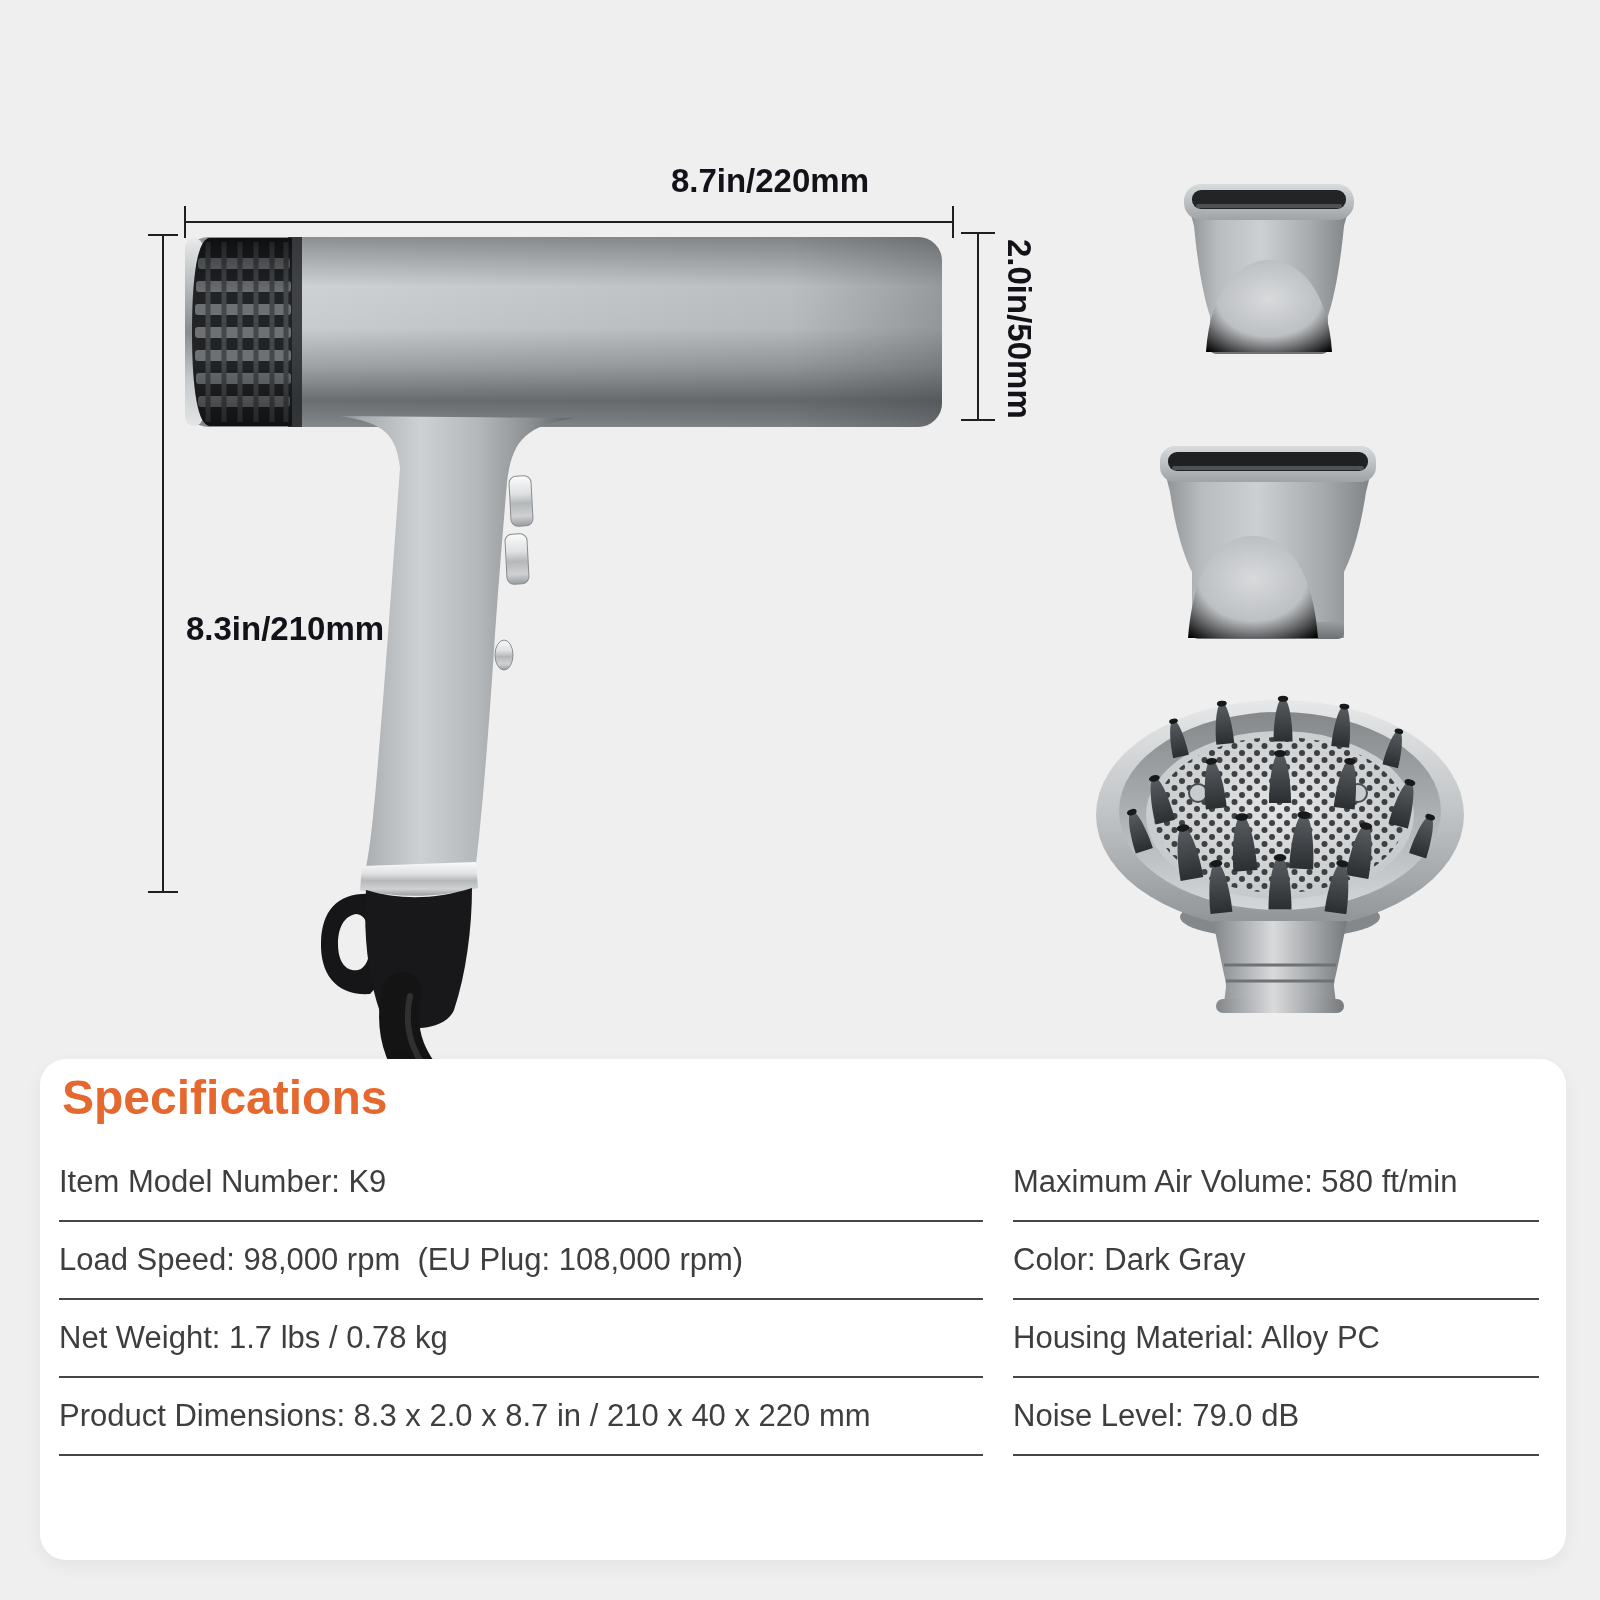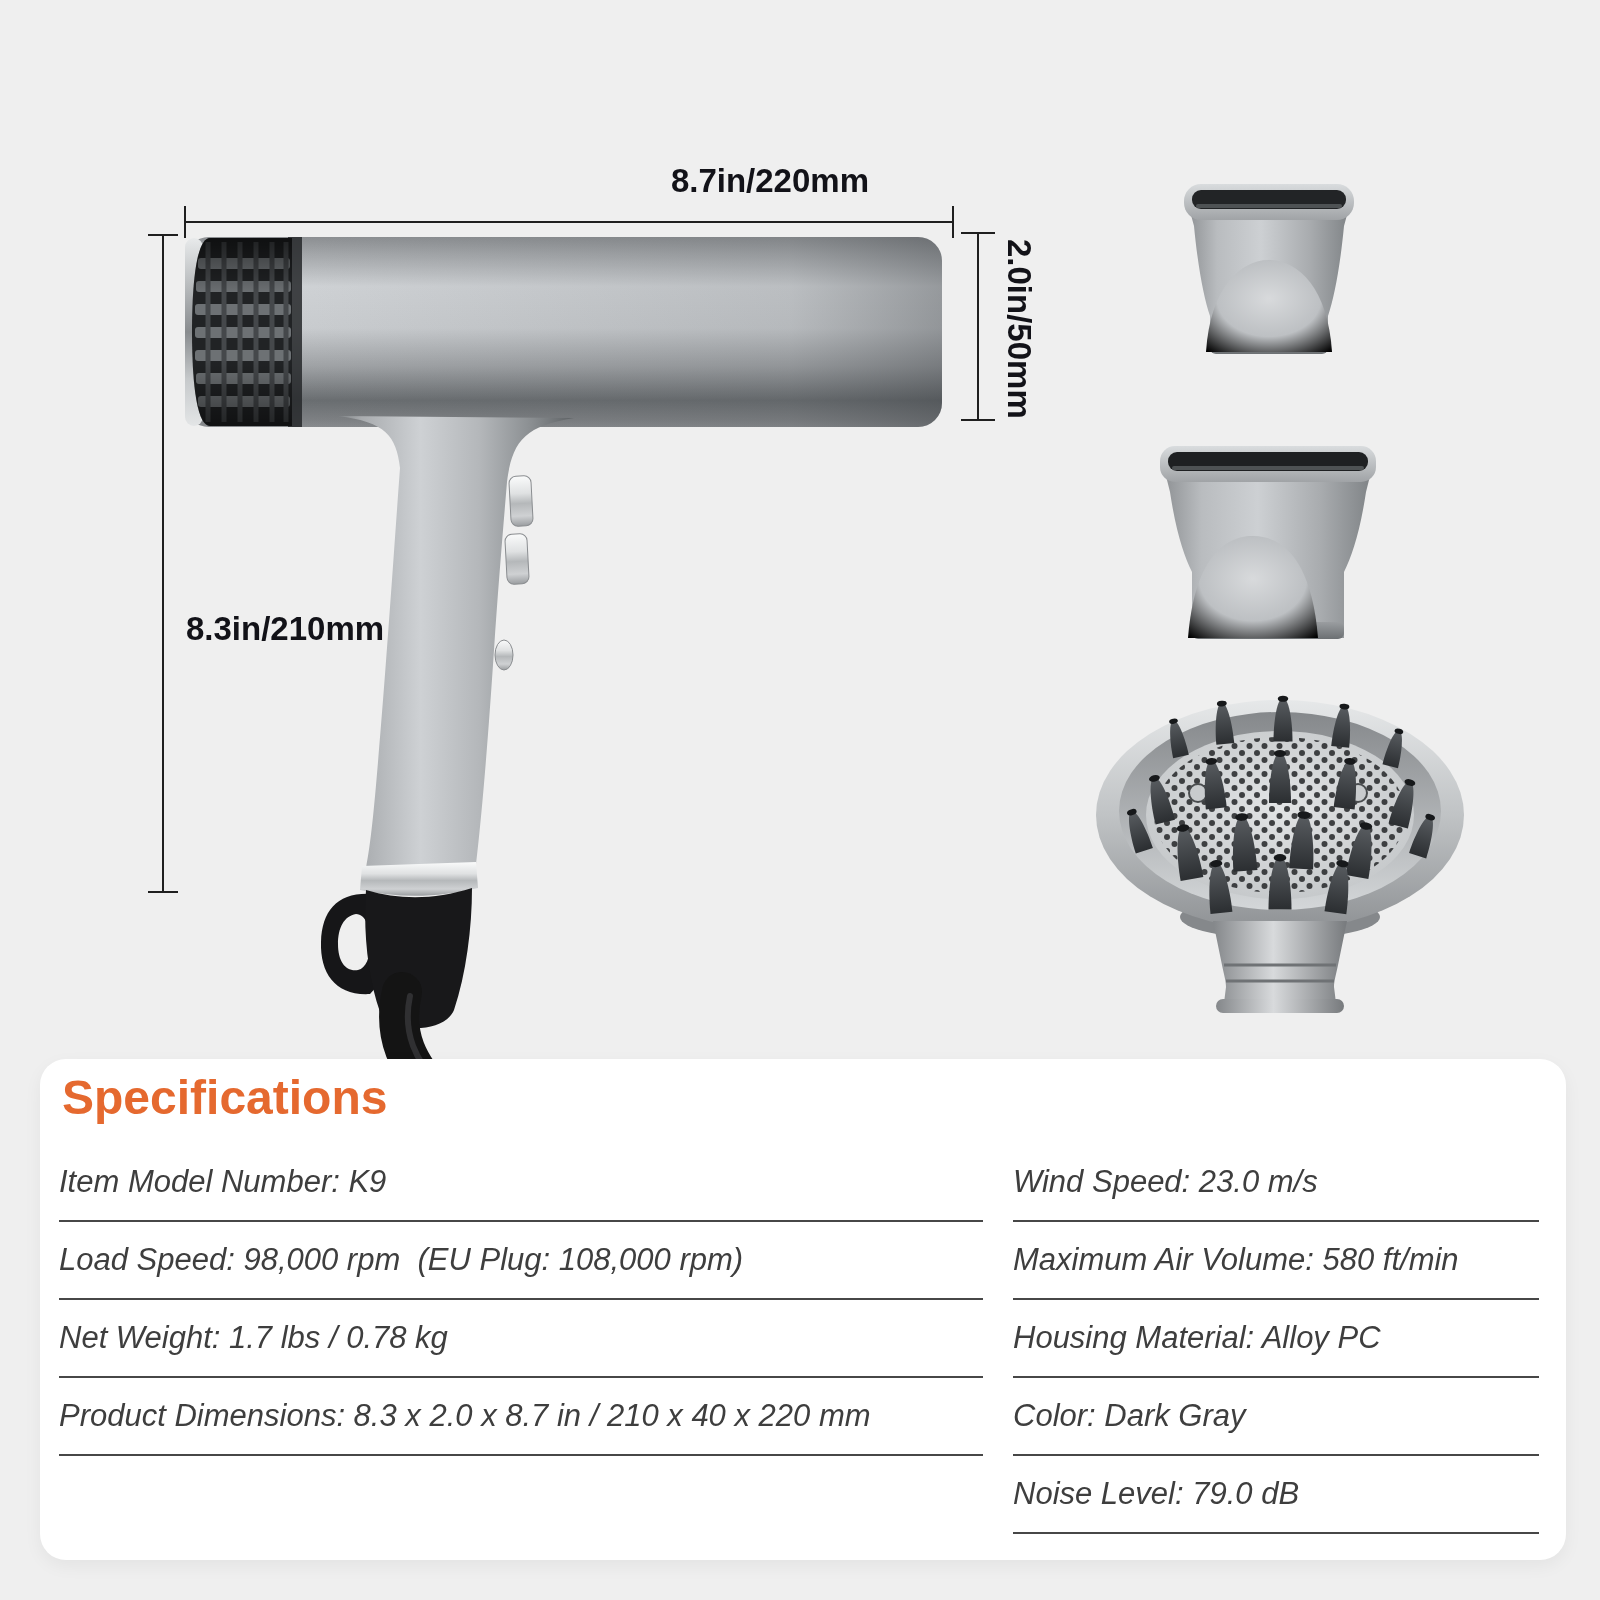--- a/index.html
+++ b/index.html
@@ -18,21 +18,21 @@
 
   
   .spec-panel{position:absolute;left:40px;top:1059px;width:1526px;height:501px;
               background:#ffffff;border-radius:26px;box-shadow:0 6px 18px rgba(0,0,0,0.05);text-align:center;}
   .spec-heading{position:absolute;left:22px;top:10px;font-size:48px;font-weight:bold;
                 color:#e5692f;line-height:1.2;}
   .spec-col{position:absolute;top:85px;}
   .spec-col.left{left:19px;width:924px;}
   .spec-col.right{left:973px;width:526px;}
   .spec-row{height:76px;border-bottom:2px solid #474747;display:flex;align-items:center;
-            font-size:31px;color:#3e3e3e;white-space:pre;overflow:hidden;font-style:italic;}
+            font-size:31px;color:#3e3e3e;white-space:pre;overflow:hidden;}
 </style>
 </head>
 <body>
 
 <div class="page">
 
   <div class="abs" style="left:0;top:0;width:1600px;height:1060px;">
 
     <svg class="art" style="left:140px;top:150px;" width="900" height="950" viewBox="0 0 900 950">
       <defs>
@@ -275,21 +275,20 @@
     <div class="spec-heading">Specifications</div>
 
     <div class="spec-col left">
       <div class="spec-row">Item Model Number: K9</div>
       <div class="spec-row">Load Speed: 98,000 rpm  (EU Plug: 108,000 rpm)</div>
       <div class="spec-row">Net Weight: 1.7 lbs / 0.78 kg</div>
       <div class="spec-row">Product Dimensions: 8.3 x 2.0 x 8.7 in / 210 x 40 x 220 mm</div>
     </div>
 
     <div class="spec-col right">
-      <div class="spec-row">Wind Speed: 23.0 m/s</div>
       <div class="spec-row">Maximum Air Volume: 580 ft/min</div>
+      <div class="spec-row">Color: Dark Gray</div>
       <div class="spec-row">Housing Material: Alloy PC</div>
-      <div class="spec-row">Color: Dark Gray</div>
       <div class="spec-row">Noise Level: 79.0 dB</div>
     </div>
   </div>
 
 </div>
 
 </body></html>

